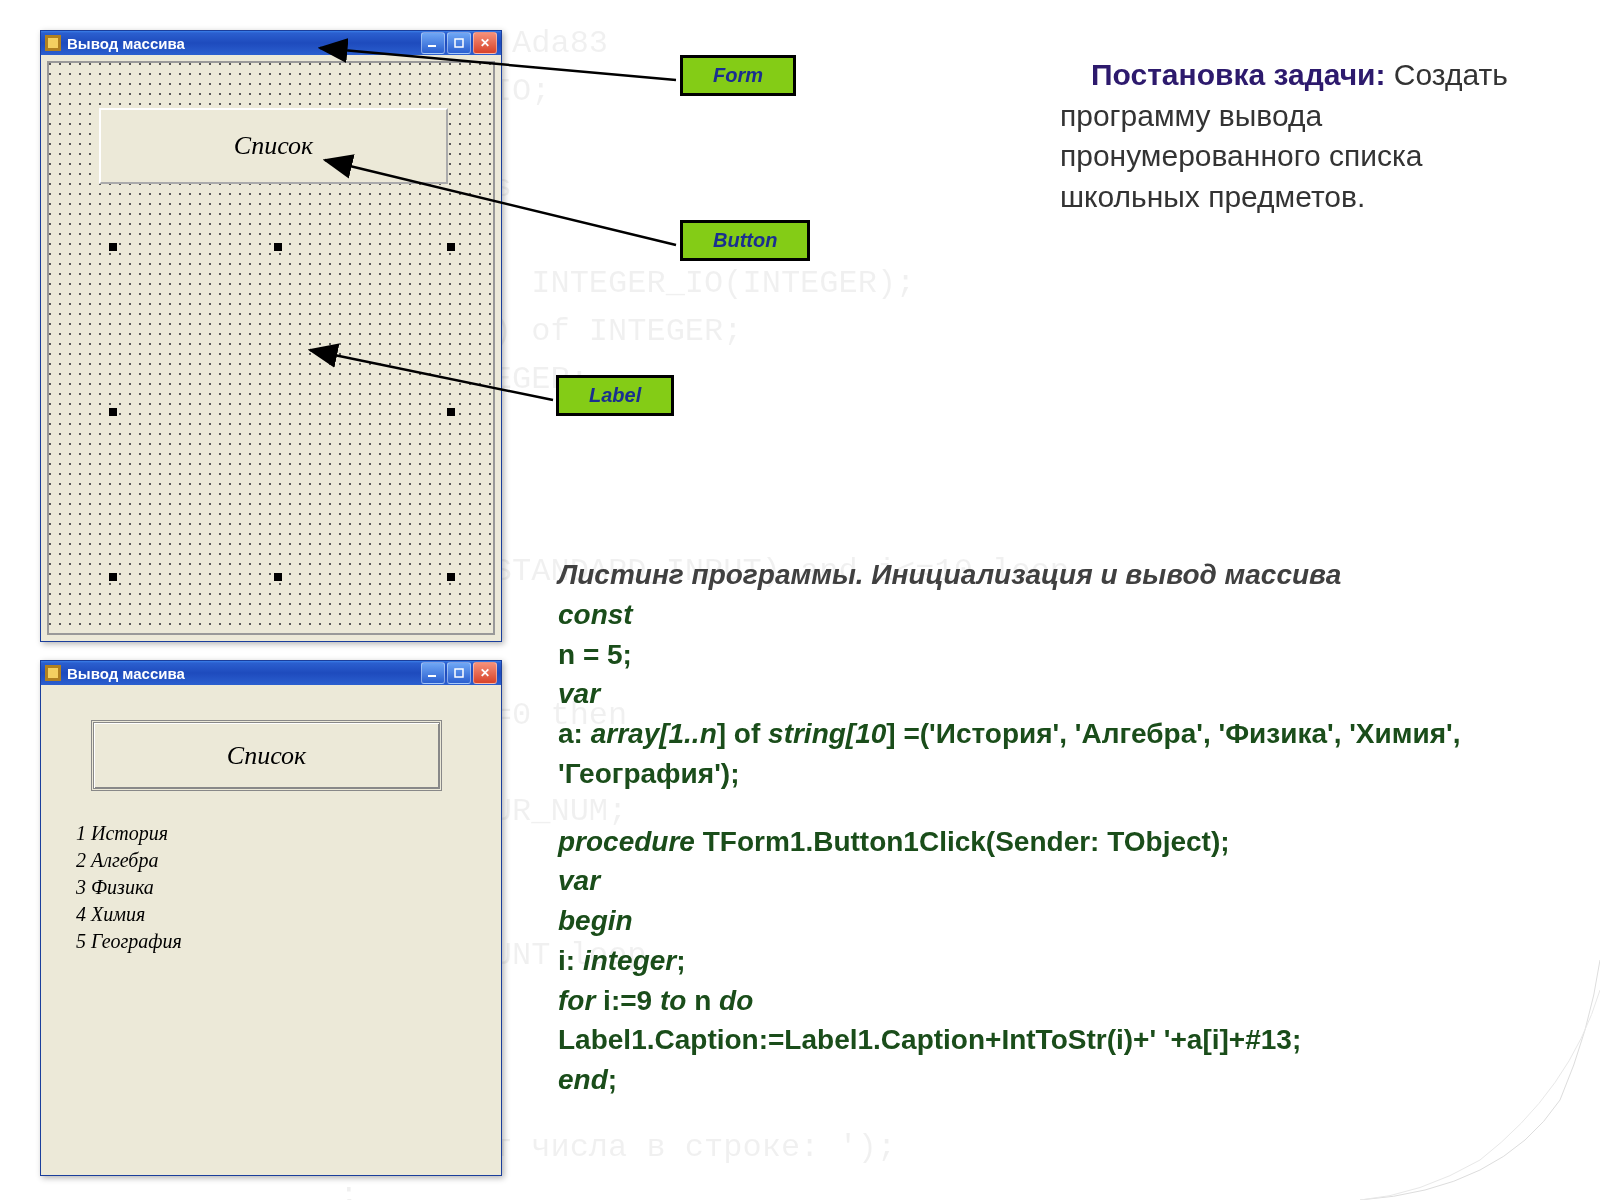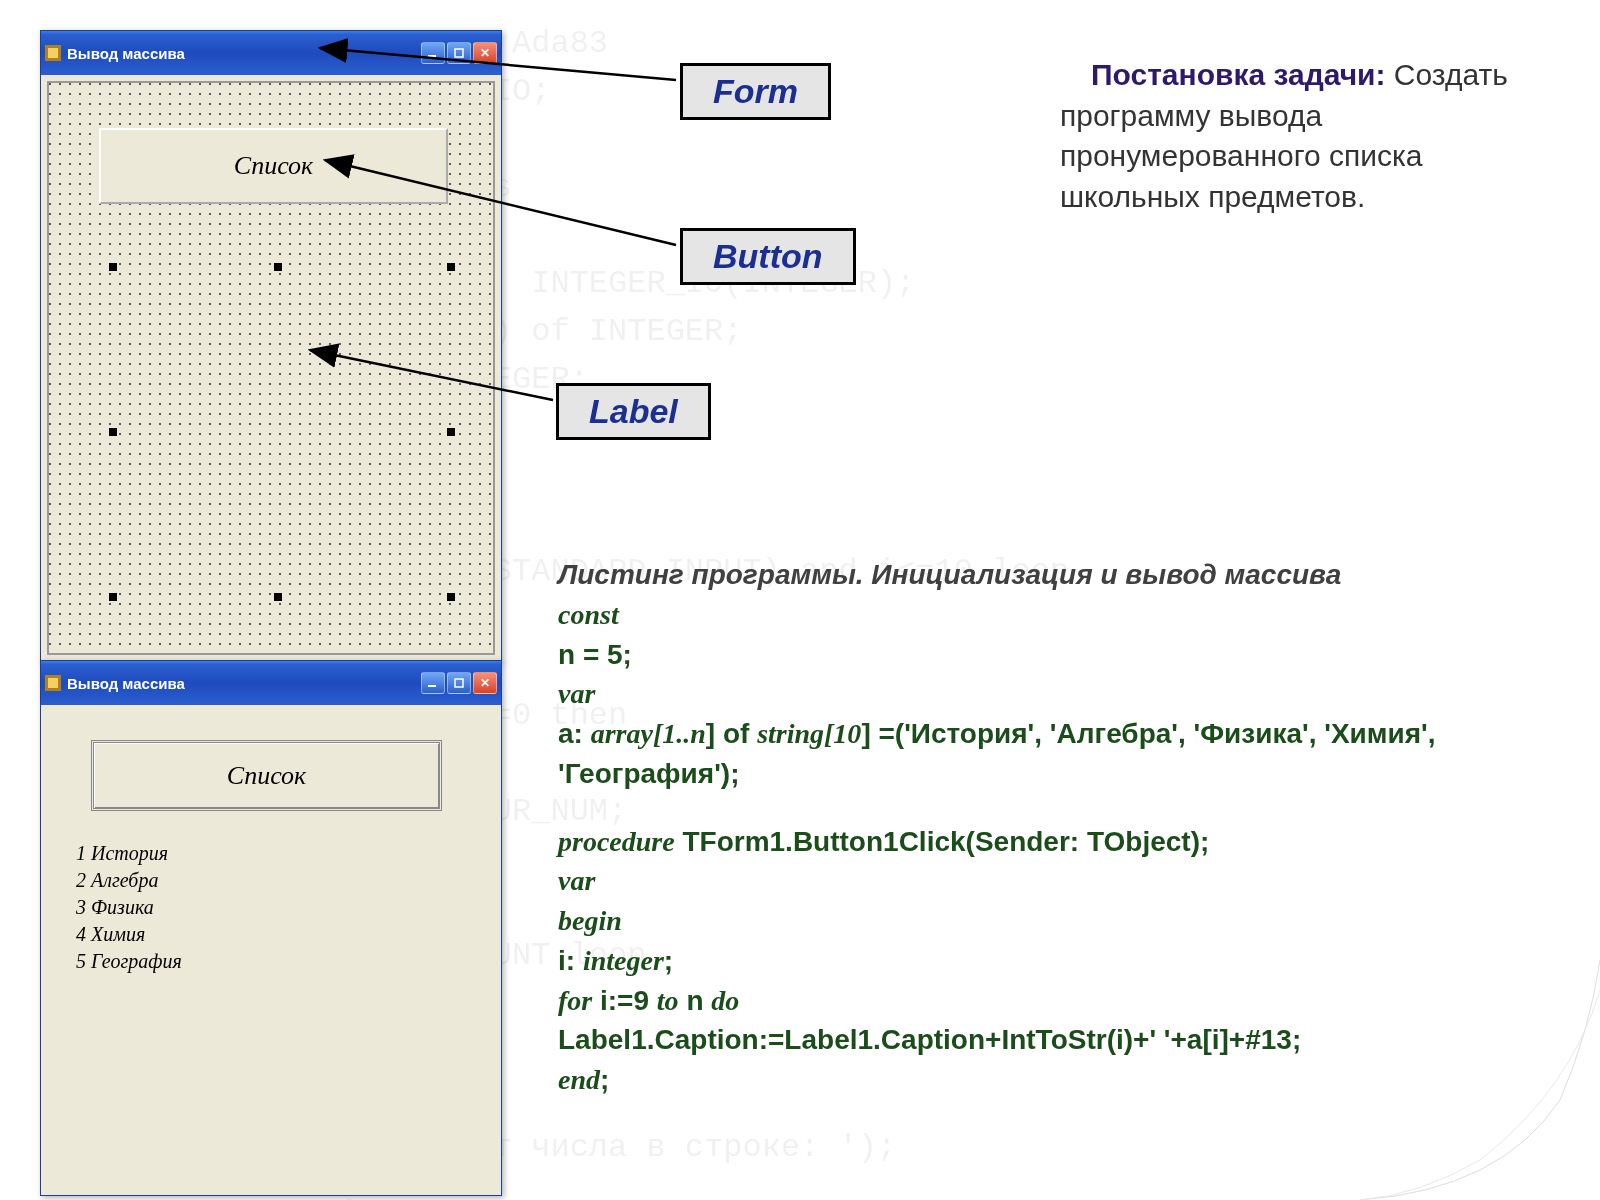--- a/index.html
+++ b/index.html
@@ -27,21 +27,21 @@
   }
 
   
   .xp-window {
     position: absolute;
     border: 1px solid #1a3e9c;
     box-shadow: 2px 2px 6px rgba(0,0,0,0.3);
     background: #ece9d8;
   }
   .xp-titlebar {
-    height: 44px;
+    height: 24px;
     background: linear-gradient(to bottom, #3a80ea 0%, #2b5fcf 8%, #1e4bbd 50%, #2b5fcf 100%);
     display: flex;
     align-items: center;
     padding: 0 4px;
     color: #fff;
     font-size: 15px;
     font-weight: bold;
   }
   .xp-icon {
     width: 16px;
@@ -129,28 +129,27 @@
     font-size: 20px;
     color: #000;
     line-height: 1.35;
     white-space: pre;
   }
 
   
   .callout {
     position: absolute;
     border: 3px solid #000;
-    background: #e5e5e5;
+    background: #84cc16;
     padding: 6px 30px;
-    font-size: 34px;
+    font-size: 20px;
     font-weight: bold;
     font-style: italic;
     color: #1a2f8f;
     font-family: "Arial", sans-serif;
-    margin-top: 8px;
   }
 
   
   svg.arrows {
     position: absolute;
     left: 0; top: 0;
     width: 1600px;
     height: 1200px;
     pointer-events: none;
   }
@@ -180,21 +179,21 @@
     font-family: Arial, sans-serif;
     font-size: 28px;
     line-height: 1.42;
     color: #1a4d1a;
   }
   .code-heading {
     font-weight: bold;
     font-style: italic;
     color: #404040;
   }
-  .kw { font-weight: bold; font-style: italic; color: #1a4d1a; font-family: Liberation Serif, serif; }
+  .kw { font-weight: bold; font-style: italic; color: #1a4d1a; }
   .plain { font-weight: bold; font-style: normal; color: #1a4d1a; }
 
   
   .page-curl {
     position: absolute;
     right: 0;
     bottom: 0;
     width: 240px;
     height: 240px;
     pointer-events: none;

